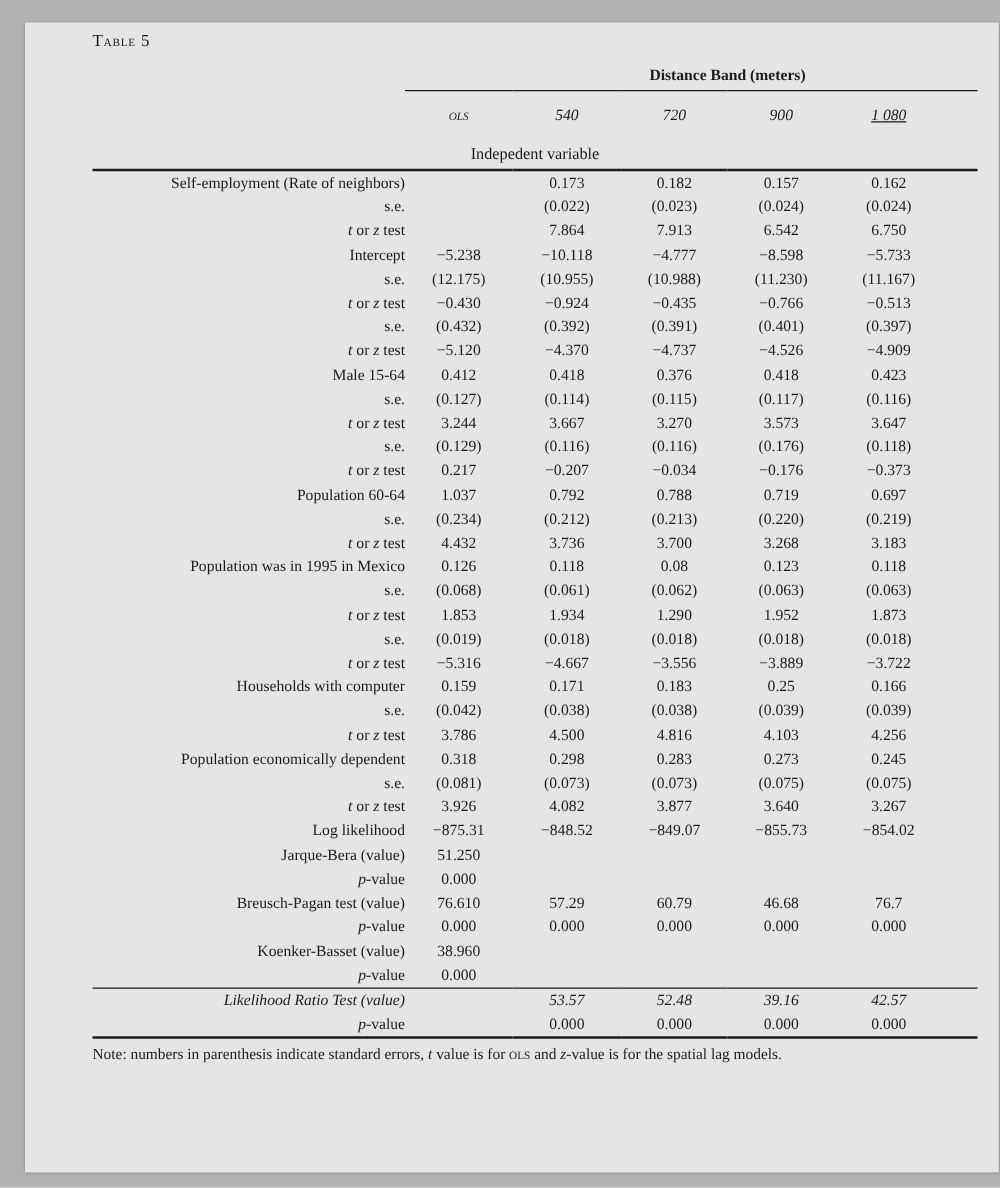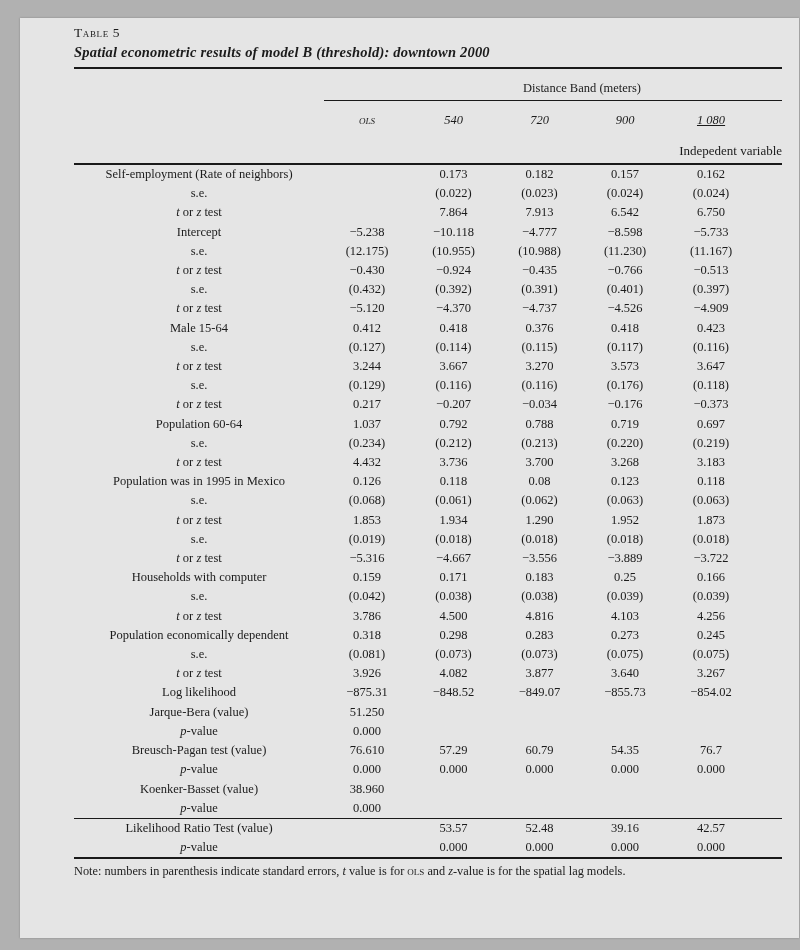--- a/index.html
+++ b/index.html
@@ -35,57 +35,56 @@
     font-size:12.5px;
     border-bottom:2px solid #1a1a1a;
   }
   col.c-lbl { width:250px; }
   col.c1 { width:86px; } col.c2 { width:87px; } col.c3 { width:85px; }
   col.c4 { width:86px; } col.c5 { width:114px; }
 
   th, td { padding:0; font-weight:normal; }
 
   th.band-head {
-    font-weight:normal; font-size:12.5px; text-align:center;
+    font-weight:bold; font-size:12.5px; text-align:center;
     vertical-align:bottom; height:27px;
     padding:0 28px 4px 86px;
     border-bottom:1.5px solid #1a1a1a;
   }
   tr.cols th {
     font-style:italic; text-align:center; vertical-align:bottom;
     height:27px; padding-bottom:5px; font-size:12.5px;
   }
   tr.cols th.sc { font-variant:small-caps; font-style:italic; font-size:12.5px; }
   tr.cols th:last-child { padding-right:28px;text-decoration:underline; }
 
   td.section {
-    text-align:right; vertical-align:bottom; height:26px;
+    text-align:center; vertical-align:bottom; height:26px;
     padding-bottom:4px; font-size:13px;
     border-bottom:2px solid #1a1a1a;
   }
 
   tbody td { height:19px; line-height:19.2px; white-space:nowrap; }
-  tbody td.lbl { text-align:center; }
+  tbody td.lbl { text-align:right; }
   tbody td.val { text-align:center; }
   tbody td.val:last-child { padding-right:28px; }
-  tbody tr.rule-above td { border-top:1.25px solid #1a1a1a; }
+  tbody tr.rule-above td { border-top:1.25px solid #1a1a1a;font-style:italic; }
 
   .i  { font-style:italic; }
   .sc { font-variant:small-caps; }
 
   .note { margin-top:4px; font-size:12.3px; line-height:16px; }
 </style>
 </head>
 <body>
 
 <div class="page">
   <div class="content">
 
     <div class="tbl-label">Table 5</div>
-    <div class="title">Spatial econometric results of model B (threshold): downtown 2000</div>
 
     <table class="results">
       <colgroup>
         <col class="c-lbl">
           <col class="c1">
           <col class="c2">
           <col class="c3">
           <col class="c4">
           <col class="c5">
       </colgroup>
@@ -345,21 +344,21 @@
             <td class="val"></td>
             <td class="val"></td>
             <td class="val"></td>
             <td class="val"></td>
           </tr>
           <tr>
             <td class="lbl">Breusch-Pagan test (value)</td>
             <td class="val">76.610</td>
             <td class="val">57.29</td>
             <td class="val">60.79</td>
-            <td class="val">54.35</td>
+            <td class="val">46.68</td>
             <td class="val">76.7</td>
           </tr>
           <tr>
             <td class="lbl"><span class="i">p</span><span>-value</span></td>
             <td class="val">0.000</td>
             <td class="val">0.000</td>
             <td class="val">0.000</td>
             <td class="val">0.000</td>
             <td class="val">0.000</td>
           </tr>

